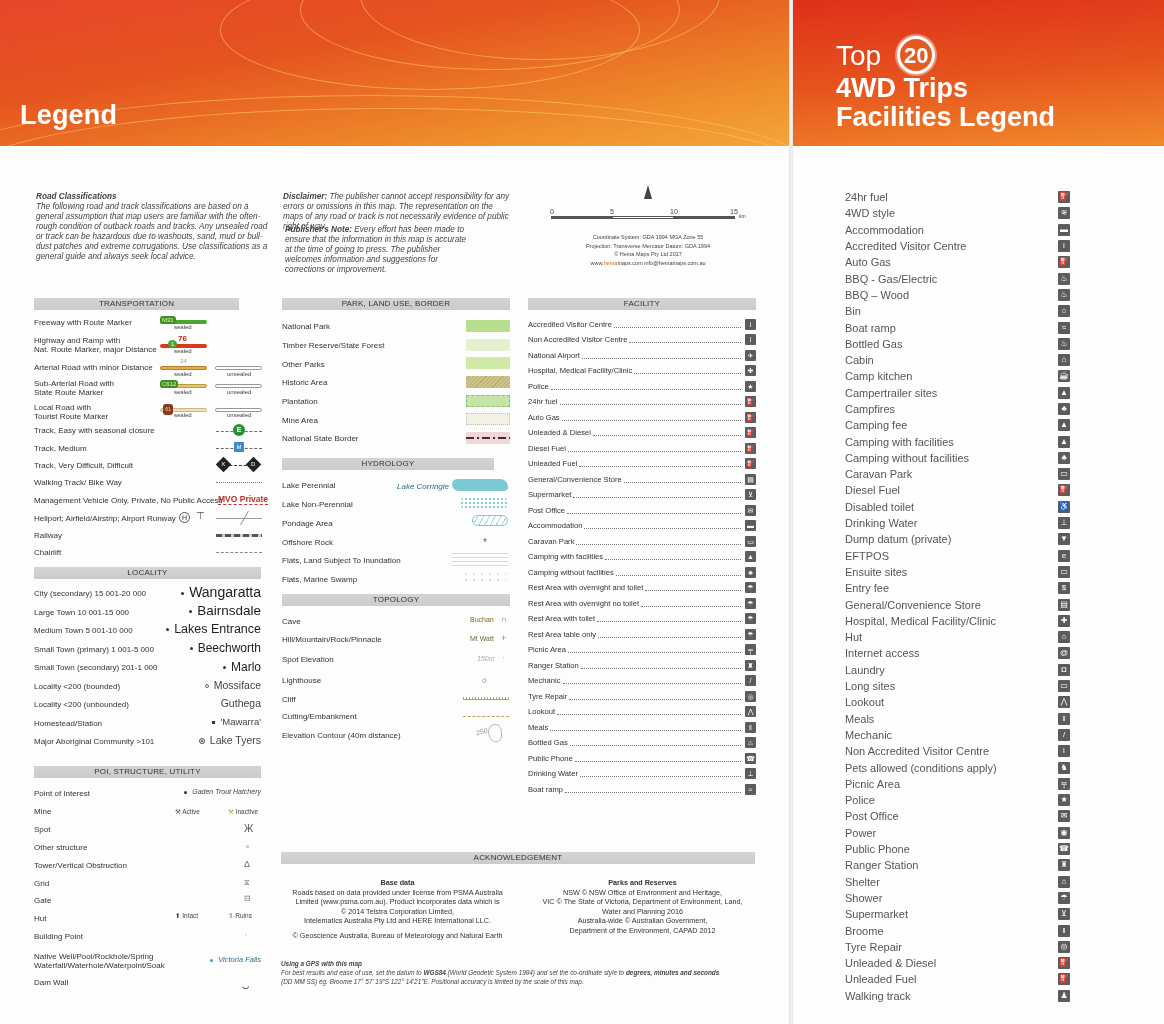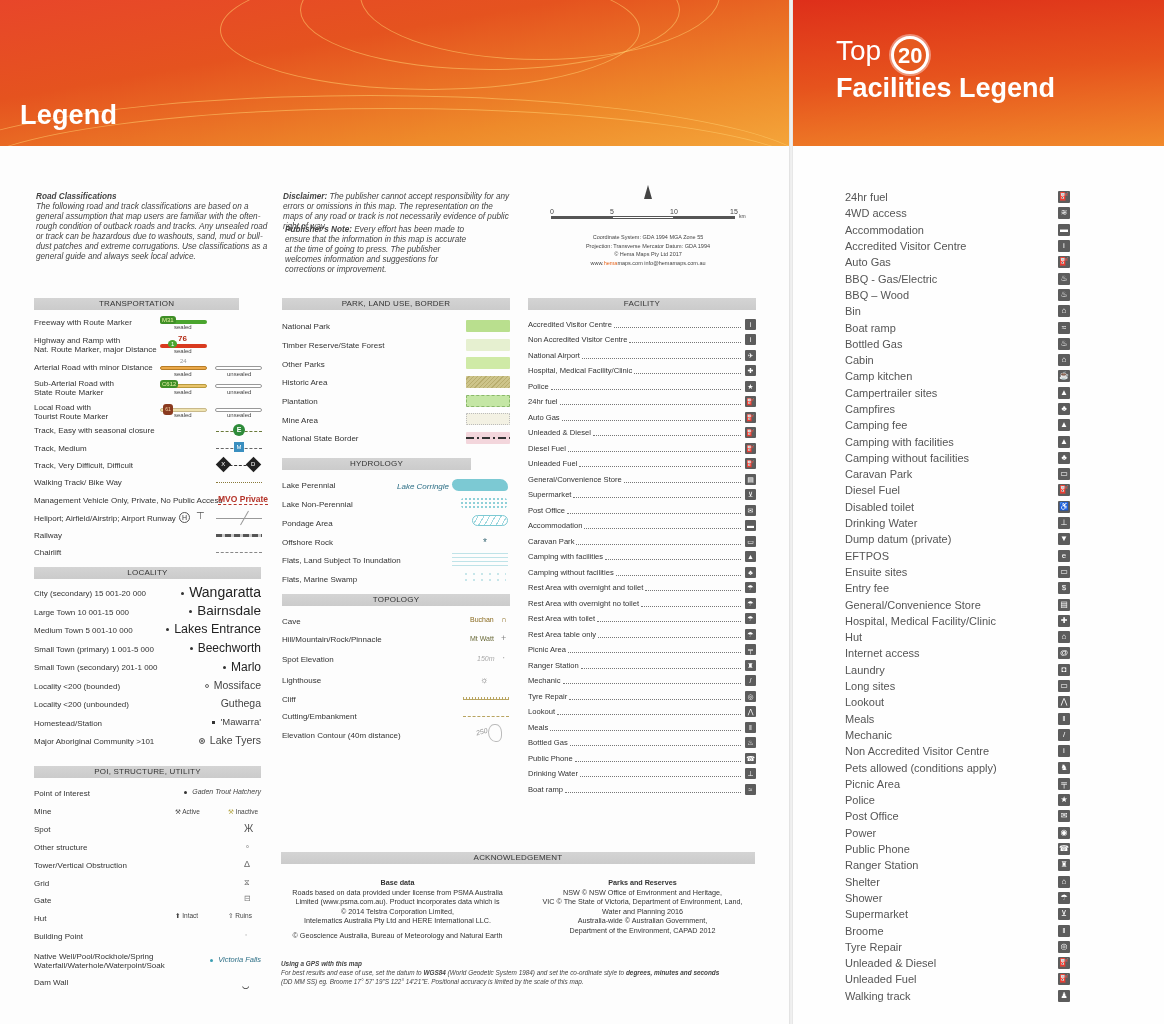--- a/index.html
+++ b/index.html
@@ -6,21 +6,21 @@
 html,body{width:1164px;height:1024px;overflow:hidden;background:#fff}
 body{font-family:"Liberation Sans",sans-serif;color:#333;position:relative}
 .page-left{position:absolute;left:0;top:0;width:790px;height:1024px;background:#fdfdfd}
 .page-right{position:absolute;left:793px;top:0;width:371px;height:1024px;background:#fefefe}
 .fold{position:absolute;left:789px;top:0;width:4px;height:1024px;background:linear-gradient(90deg,#ddd,#f4f4f4,#e3e3e3)}
 .banner-left{position:absolute;left:0;top:0;width:790px;height:146px;background:linear-gradient(170deg,#e8462a 0%,#e5531f 35%,#ee8a2a 75%,#f4a53a 100%);overflow:hidden}
 .banner-right{position:absolute;left:0;top:0;width:371px;height:146px;background:linear-gradient(175deg,#de2f1a 0%,#e6531d 50%,#f18a2b 100%);overflow:hidden}
 .contour{position:absolute;border:1px solid rgba(255,205,110,.55);border-radius:50%}
 .legend-title{position:absolute;left:20px;top:100px;font-size:27px;font-weight:bold;color:#fff;letter-spacing:.2px}
 .top-title{position:absolute;left:43px;top:36px;color:#fff;line-height:29px}
-.top-title .t1{font-size:28px;font-weight:normal;display:flex;gap:10px}
+.top-title .t1{font-size:28px;font-weight:normal;display:flex;align-items:center;gap:16px}
 .top-title .badge{display:inline-flex;width:38px;height:38px;border-radius:50%;background:#e55a1f;border:3px solid #fff;color:#fff;font-size:22px;font-weight:bold;align-items:center;justify-content:center;box-shadow:0 0 0 2px rgba(255,255,255,.4)}
 .top-title .t2,.top-title .t3{font-size:27px;font-weight:bold}
 .intro{position:absolute;top:192px;font-size:8.2px;font-style:italic;color:#444;line-height:10px}
 .intro b{font-style:italic}
 .scale{position:absolute;left:548px;top:185px;width:210px}
 .scale .north{position:absolute;left:96px;top:0;width:0;height:0;border-left:4px solid transparent;border-right:4px solid transparent;border-bottom:14px solid #444}
 .scale .ticks{position:absolute;top:23px;left:0;width:200px;font-size:7px;color:#444}
 .scale .ticks span{position:absolute}
 .scale .bar{position:absolute;top:31px;left:3px;height:3px;width:184px;display:flex}
 .scale .bar div{flex:1;height:3px}
@@ -304,21 +304,21 @@
       </div>
     <div class="swatch" style="top:413px;background:#f3f1e3;border:1px dotted #bbb"></div>
     <div class="row" style="left:282px;top:434px">
         <span class="lbl">National State Border</span>
       </div>
     <div class="swatch" style="top:432px;background:#f3d6dc">
         <div style="margin-top:5px;height:2px;background:repeating-linear-gradient(90deg,#333 0 8px,transparent 8px 11px,#333 11px 13px,transparent 13px 16px)"></div>
       </div>
   </div>
 
-  <div class="sec-head" style="left:282px;top:458px;width:189px">HYDROLOGY</div>
+  <div class="sec-head" style="left:282px;top:458px;width:212px">HYDROLOGY</div>
   <div>
     <div class="row" style="left:282px;top:481px">
         <span class="lbl">Lake Perennial</span>
       </div>
     <div class="sym" style="left:397px;top:482px;font-size:8px;font-style:italic;color:#2d6f86">Lake Corringle</div>
     <div class="sym" style="left:452px;top:479px;width:56px;height:12px;background:#7cc9d3;border-radius:8px 12px 6px 10px"></div>
     <div class="row" style="left:282px;top:500px">
         <span class="lbl">Lake Non-Perennial</span>
       </div>
     <div class="sym" style="left:460px;top:497px;width:48px;height:12px;background:radial-gradient(circle,#8fd0d8 1px,transparent 1.5px) 0 0/4px 4px;border-radius:6px"></div>
@@ -560,30 +560,31 @@
 
 <div class="fold"></div>
 
 <div class="page-right">
   <div class="banner-right">
     <div class="top-title">
       <div class="t1">
           <span>Top</span>
           <span class="badge">20</span>
         </div>
+      <div class="t2">4WD Trips</div>
       <div class="t3">Facilities Legend</div>
     </div>
   </div>
   <div class="rlist" id="right-list">
       <div class="rrow">
         <span>24hr fuel</span>
         <span class="ficon">⛽</span>
       </div>
       <div class="rrow">
-        <span>4WD access</span>
+        <span>4WD style</span>
         <span class="ficon">≋</span>
       </div>
       <div class="rrow">
         <span>Accommodation</span>
         <span class="ficon">▬</span>
       </div>
       <div class="rrow">
         <span>Accredited Visitor Centre</span>
         <span class="ficon">i</span>
       </div>

